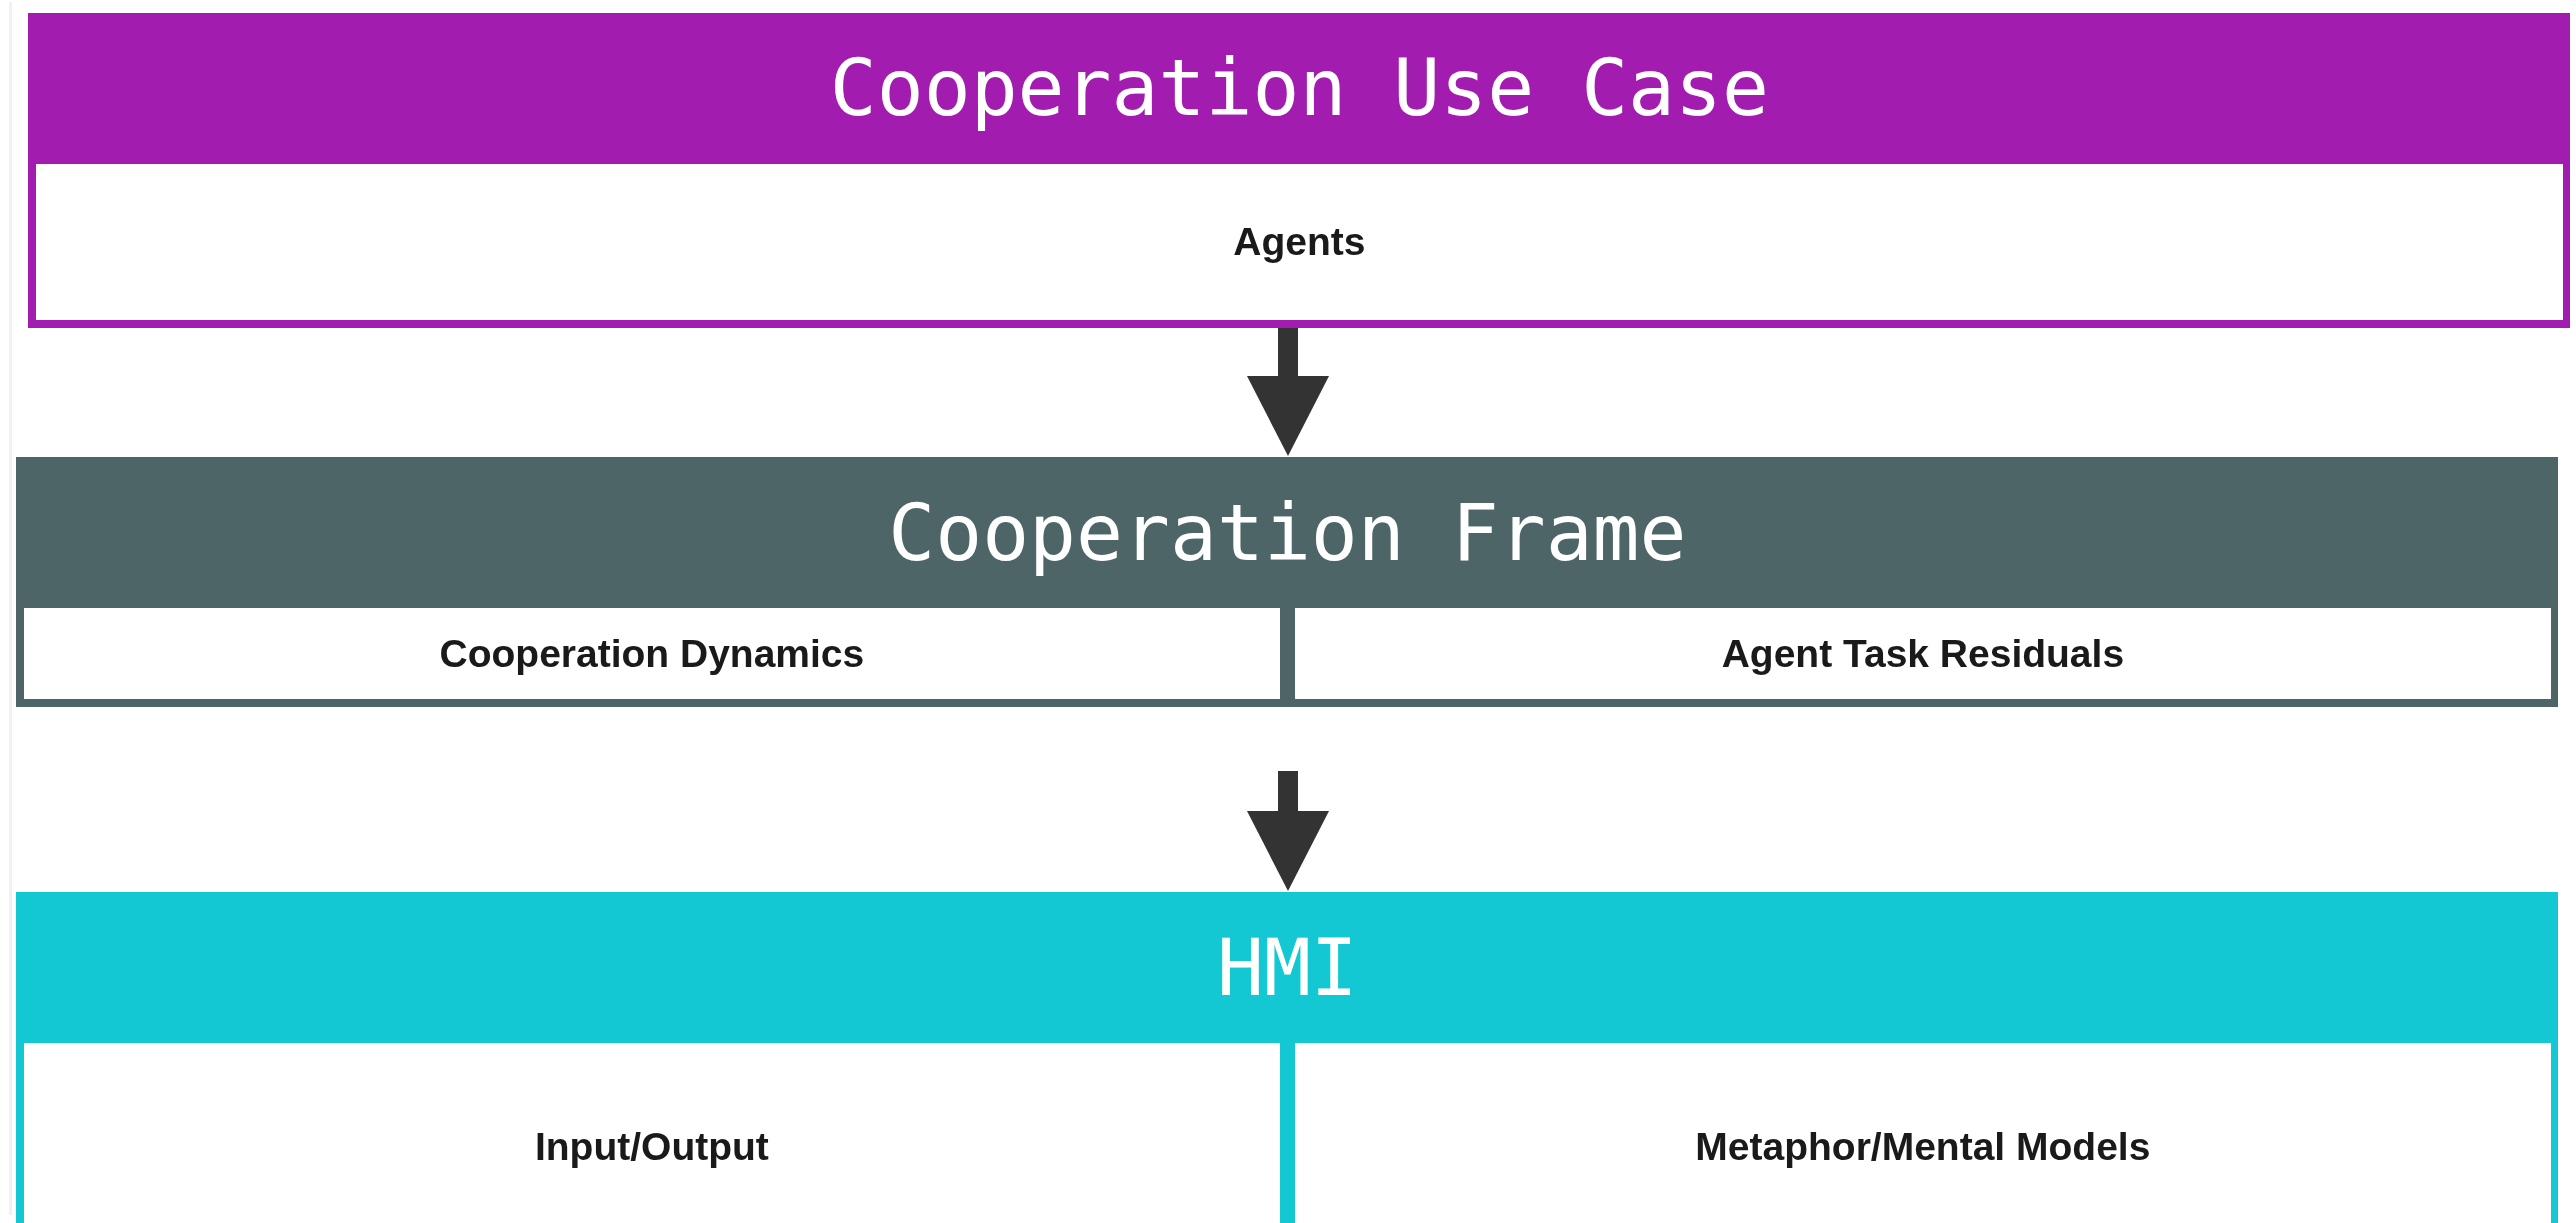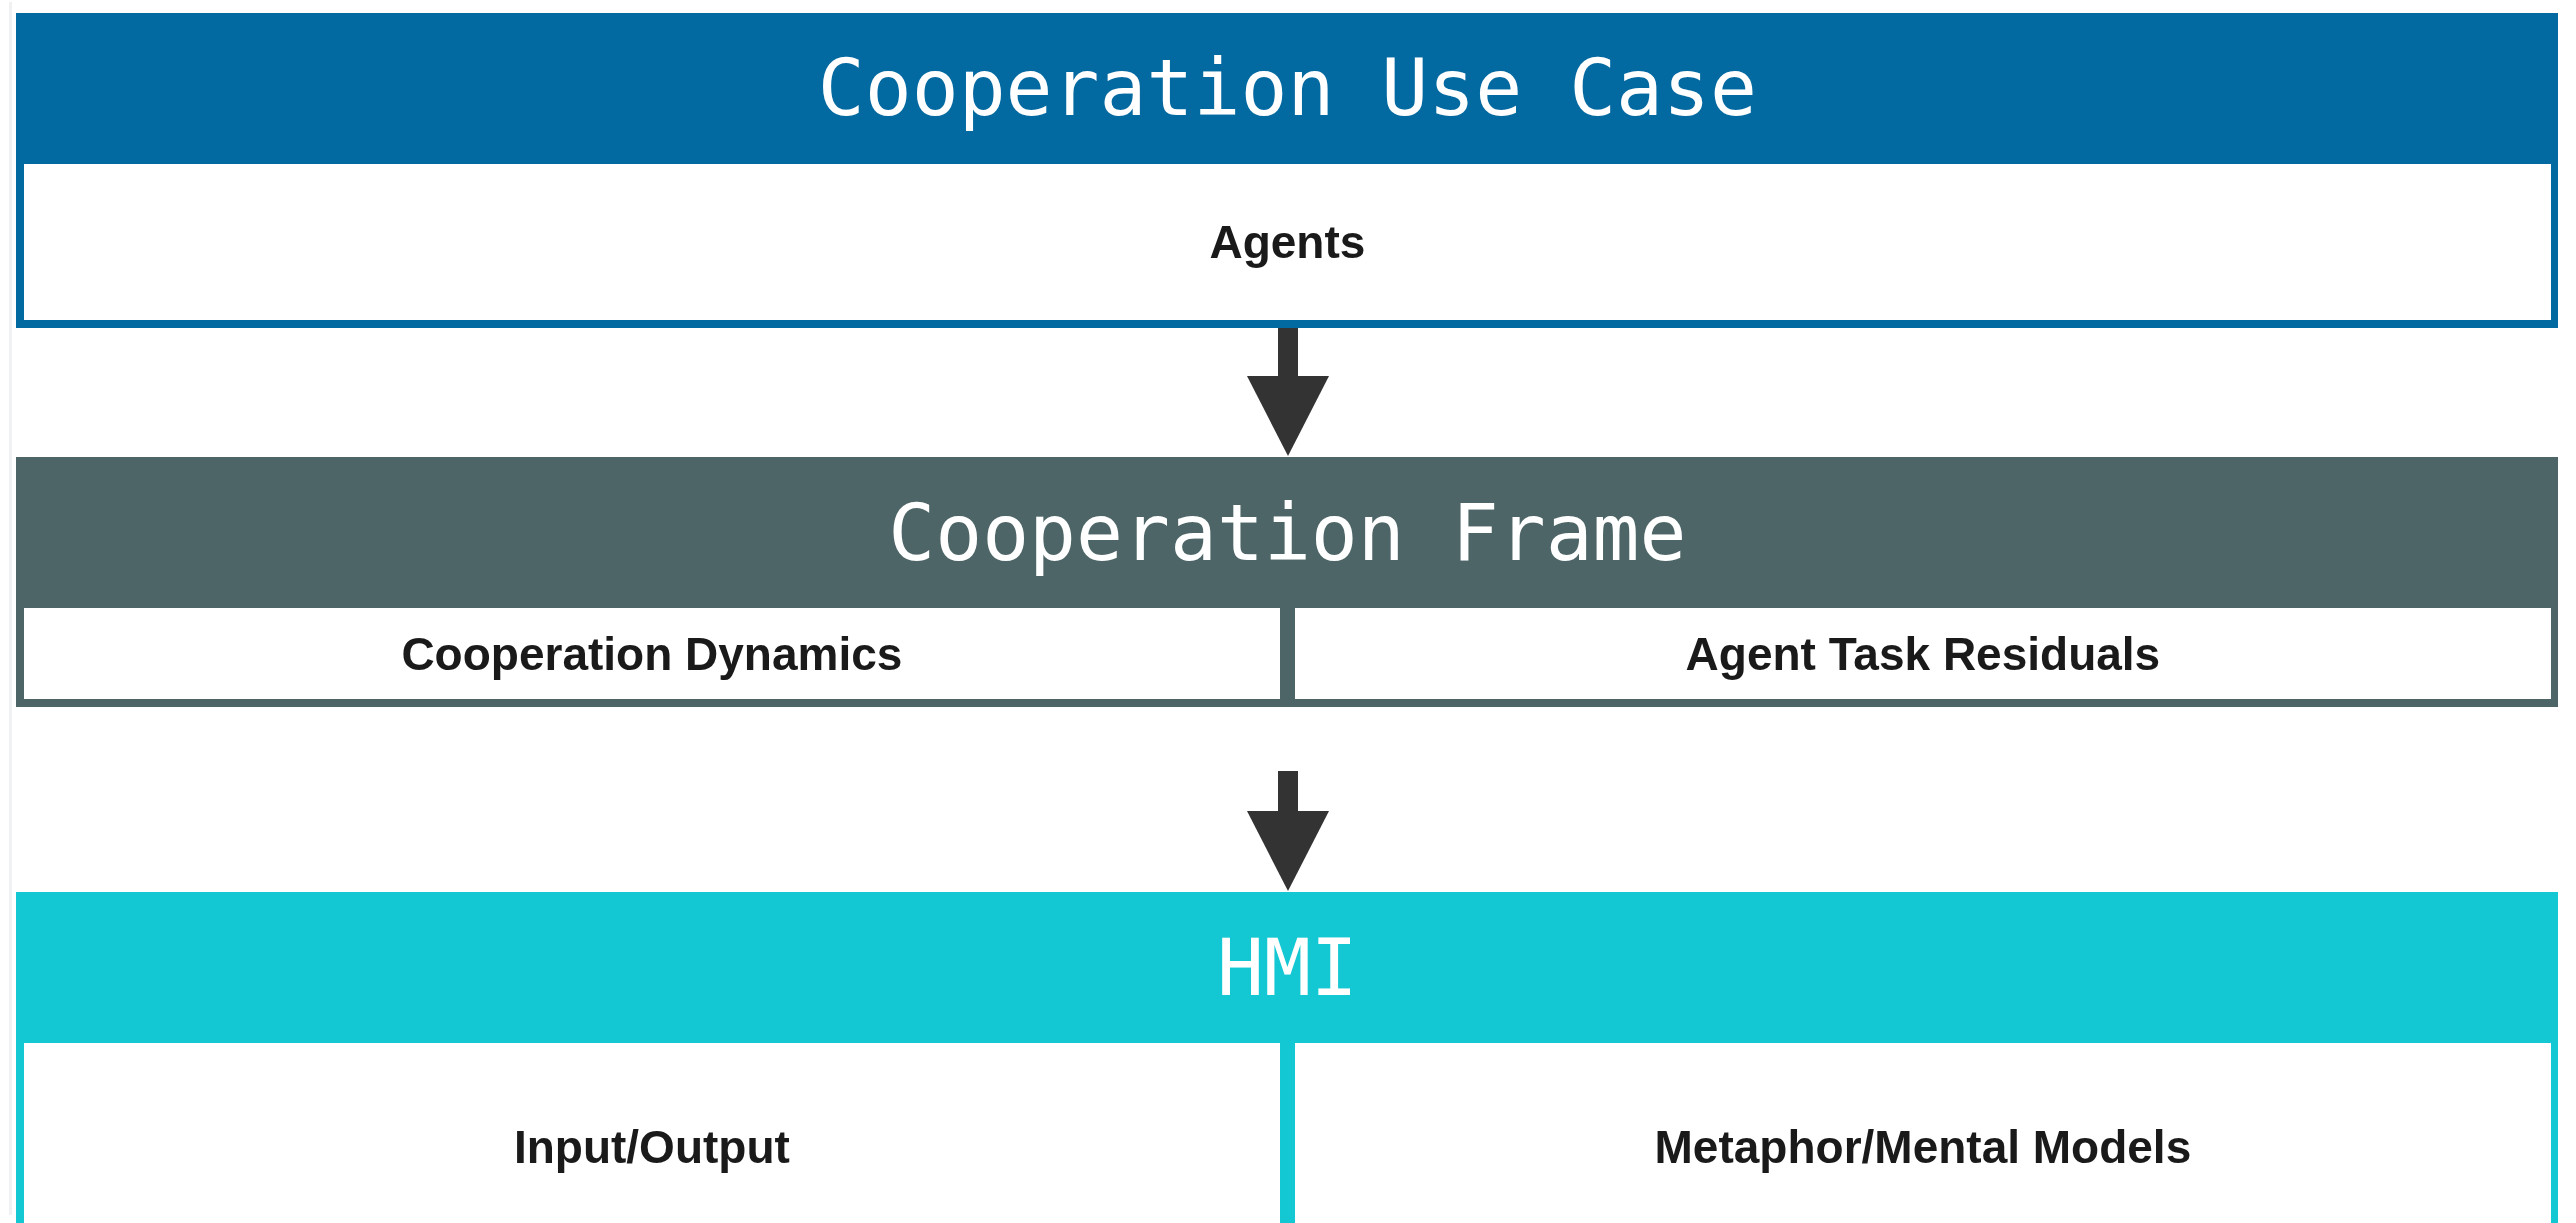--- a/index.html
+++ b/index.html
@@ -55,21 +55,21 @@
     flex: 1 1 auto;
     display: flex;
     gap: 15.6px;
   }
   .cell {
     flex: 1 1 0;
     background: #ffffff;
     display: flex;
     align-items: center;
     justify-content: center;
-    font-size: 46px;
+    font-size: 39px;
     font-weight: 700;
     color: #1a1a1a;
     white-space: nowrap;
   }
 
   
   .arrow {
     position: absolute;
     left: 1247px;
     width: 82px;
@@ -91,21 +91,21 @@
     border-left: 41px solid transparent;
     border-right: 41px solid transparent;
     border-top: 80px solid #333333;
   }
 </style>
 </head>
 <body>
 
 <div class="edge-line"></div>
 
-<div class="block" id="block-use-case" style="background-color: #0369a1;">
+<div class="block" id="block-use-case" style="background-color: #a21caf; margin-left: 12px;">
   <div class="block-header">Cooperation Use Case</div>
   <div class="block-cells">
     <div class="cell">Agents</div>
   </div>
 </div>
 
 <div class="arrow" id="arrow-1">
   <div class="arrow-stem"></div>
   <div class="arrow-head"></div>
 </div>

